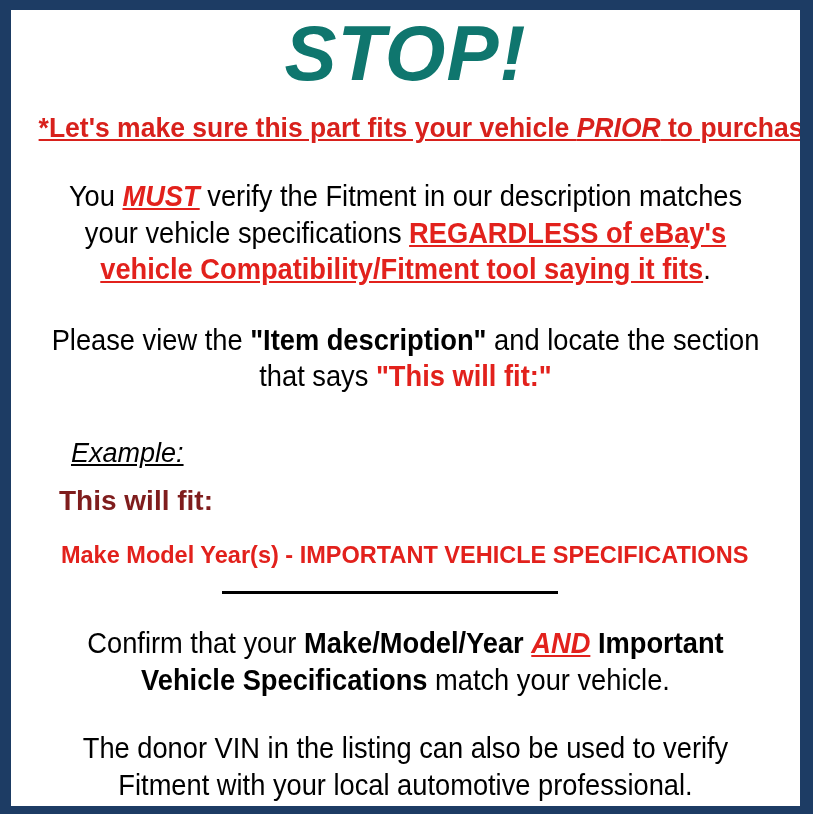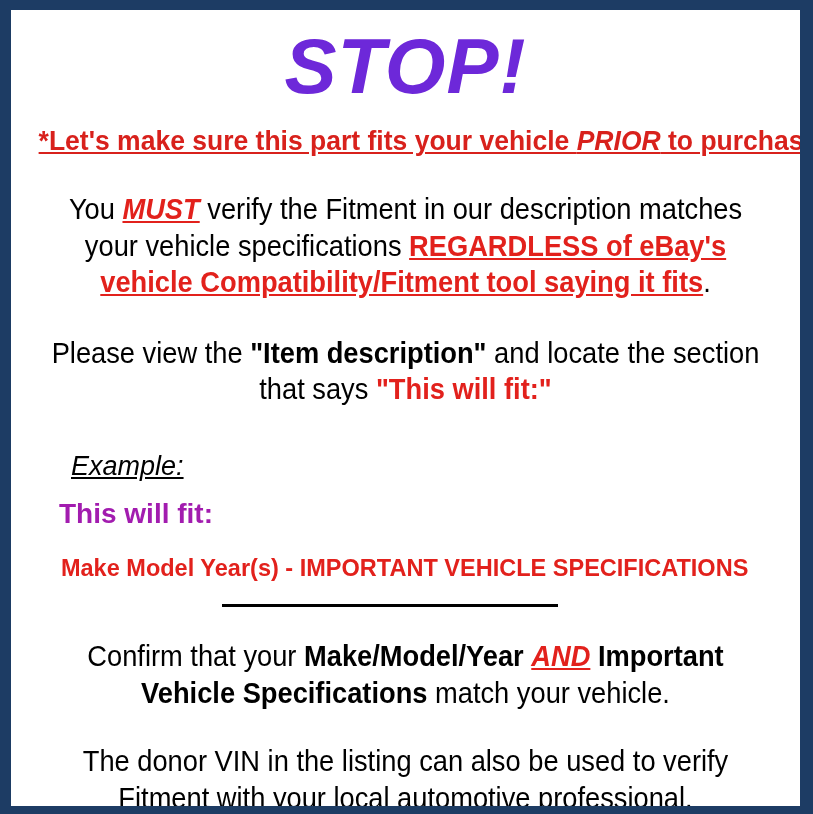--- a/index.html
+++ b/index.html
@@ -28,23 +28,23 @@
     width: 100%;
     height: 100%;
     background: #ffffff;
     position: relative;
     overflow: hidden;
   }
 
   
   .stop-heading {
     margin: 0;
-    padding-top: 18px;
+    padding-top: 5px;
     text-align: center;
-    color: #6d28d9;
+    color: #0f766e;
     font-weight: bold;
     font-style: italic;
     font-size: 78px;
     line-height: 0.98;
     letter-spacing: 1px;
     font-stretch: semi-condensed;
   }
 
   
   .subheading {
@@ -101,21 +101,21 @@
     font-size: 27px;
     font-style: italic;
     text-decoration: underline;
     text-underline-offset: 2px;
     display: inline-block;
     line-height: 1.2;
   }
   .this-will-fit {
     margin: 0;
     padding-top: 3px;
-    color: #a21caf;
+    color: #7f1d1d;
     font-weight: bold;
     font-size: 28px;
     line-height: 1.2;
   }
   .spec-line {
     margin: 0;
     padding-top: 22px;
     padding-left: 2px;
     color: #e2211c;
     font-weight: bold;

